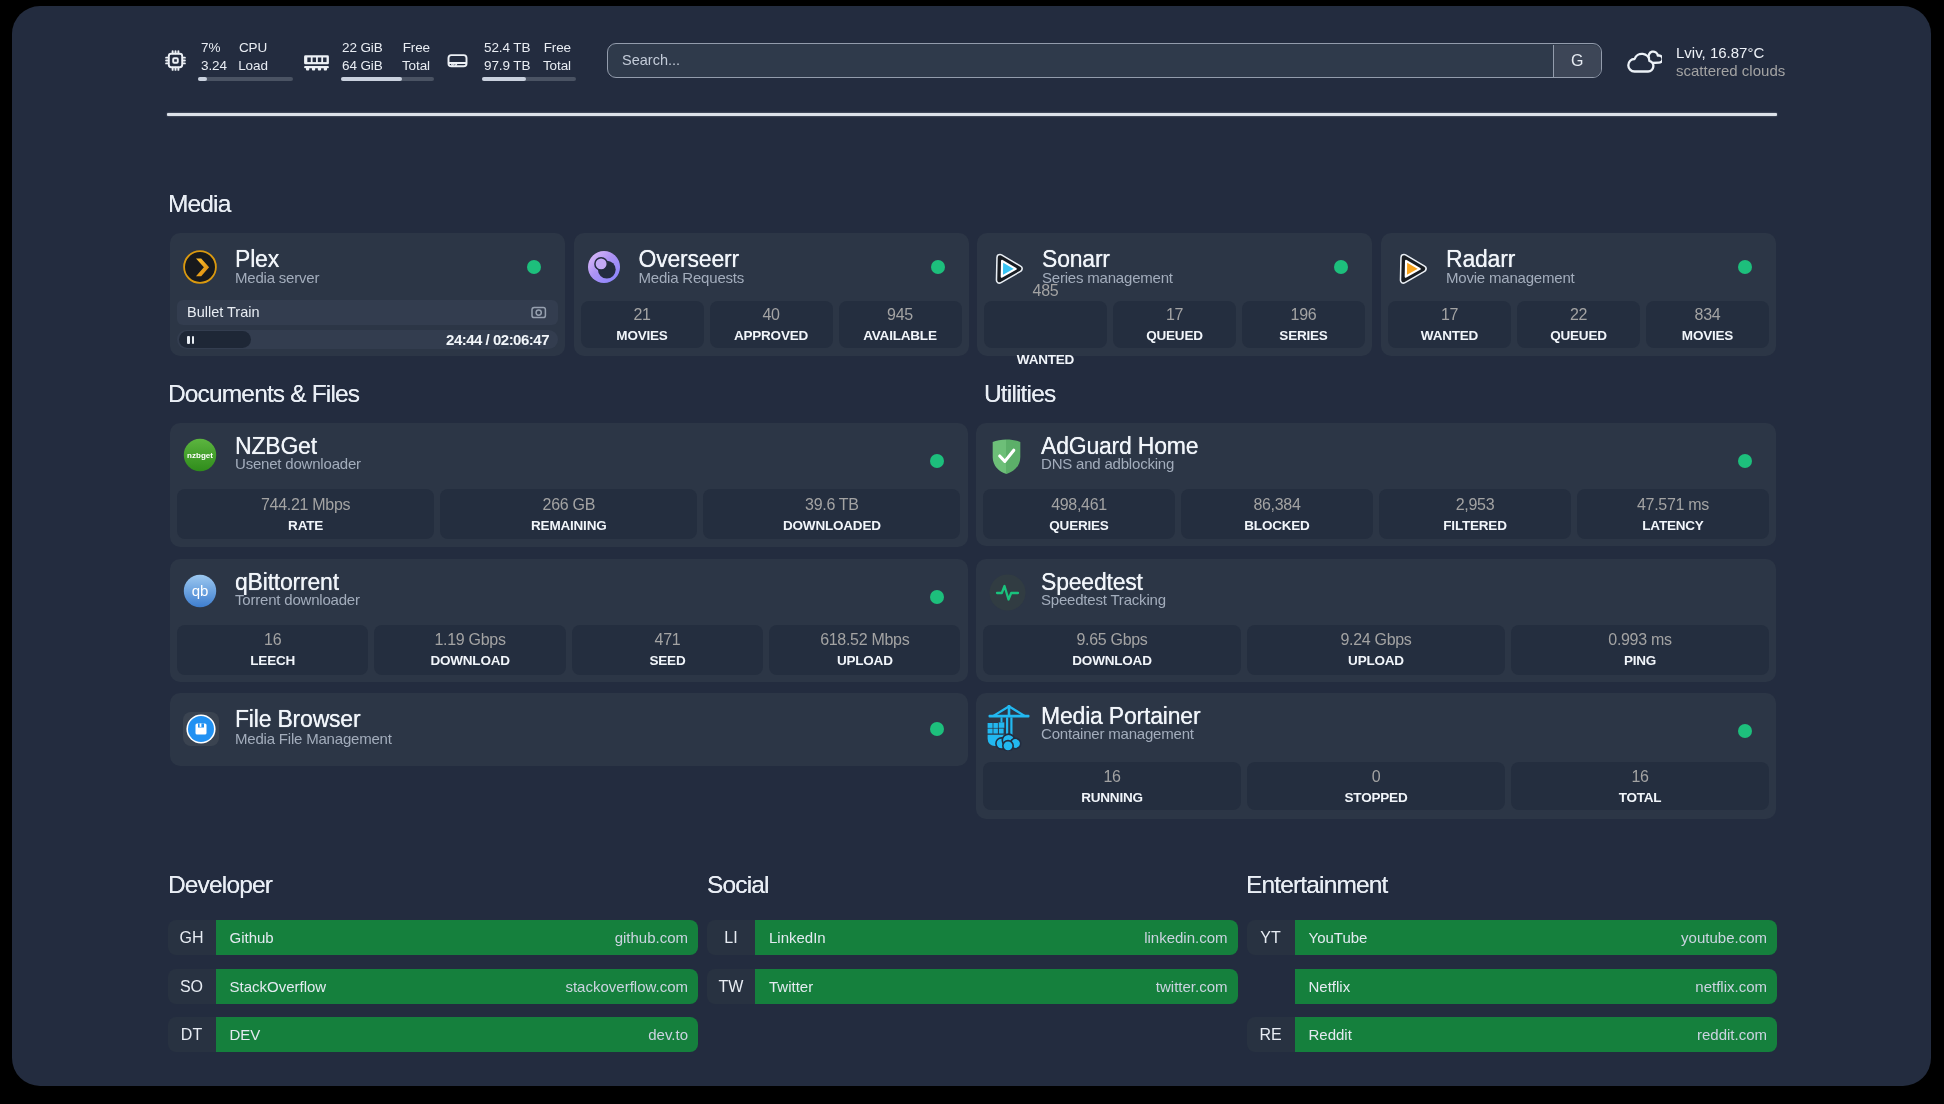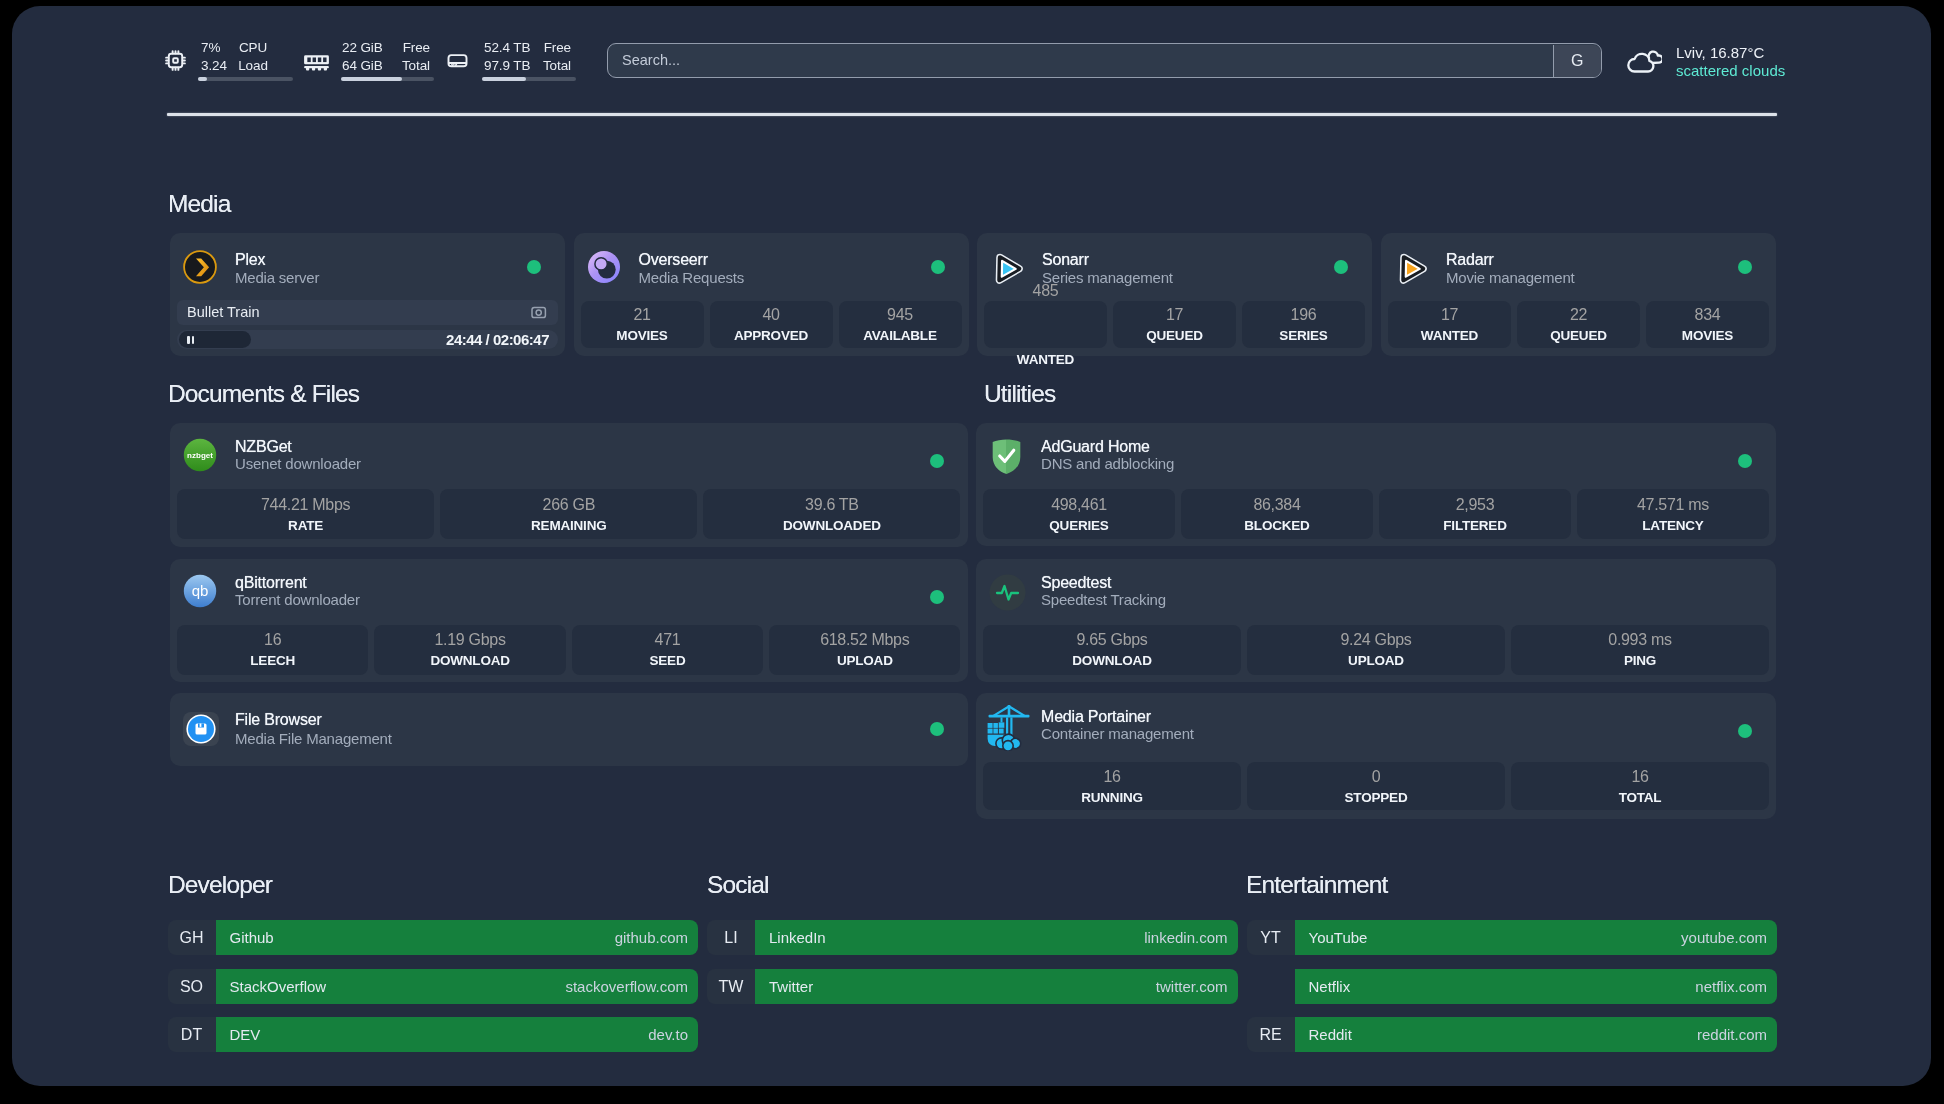--- a/index.html
+++ b/index.html
@@ -2,21 +2,21 @@
 <html><head><meta charset="utf-8"><style>
 *{margin:0;padding:0;box-sizing:border-box}
 html,body{width:1944px;height:1104px;background:#000;overflow:hidden}
 body{font-family:"Liberation Sans",sans-serif;-webkit-font-smoothing:antialiased;will-change:transform}
 .abs{position:absolute}
 #frame{position:absolute;left:12px;top:6px;width:1919px;height:1080px;border-radius:28px;background:#232C3F}
 .card{position:absolute;background:#2C3646;border-radius:10px}
 .tile{position:absolute;background:#242E3F;border-radius:8px;display:flex;flex-direction:column;align-items:center;justify-content:center}
 .tv{font-size:16px;color:#a3a3a3;line-height:19px;letter-spacing:-.3px}
 .tl{font-size:13.5px;font-weight:bold;color:#F1F5FA;letter-spacing:-.2px;line-height:17px;margin-top:3px}
-.ct{position:absolute;font-size:16px;font-weight:400;color:#F1F5FA;line-height:21px;letter-spacing:-.2px;text-shadow:0 0 .7px #F1F5FA}
+.ct{position:absolute;font-size:23px;font-weight:400;color:#F1F5FA;line-height:21px;letter-spacing:-.2px;text-shadow:0 0 .7px #F1F5FA}
 .cs{position:absolute;font-size:15px;color:#A3ADBC;line-height:19px;letter-spacing:-.2px}
 .dot{position:absolute;width:14px;height:14px;border-radius:50%;background:#1DBF7C}
 .hdr{position:absolute;font-size:24.5px;font-weight:400;color:#E9EEF5;letter-spacing:-.85px;line-height:30px;text-shadow:0 0 .5px rgba(233,238,245,.85)}
 .tb{position:absolute;font-size:13.5px;color:#E9EDF3;line-height:18px;letter-spacing:-.1px}
 .bar{position:absolute;height:4.5px;border-radius:2.5px;background:#4A5363}
 .fill{position:absolute;left:0;top:0;height:4.5px;border-radius:2.5px;background:#C9D1DE}
 .bmA{position:absolute;width:48px;height:35px;background:#283241;border-radius:8px 0 0 8px;color:#E7ECF3;font-size:16px;text-align:center;line-height:35px}
 .bmB{position:absolute;height:35px;background:#15803d;border-radius:0 8px 8px 0}
 .bmN{position:absolute;left:14px;font-size:15px;color:#E4EAF1;line-height:35px}
 .bmU{position:absolute;right:10px;font-size:15px;color:#CBD3E0;line-height:35px}
@@ -68,21 +68,21 @@
 <div class="abs" style="left:607px;top:43px;width:995px;height:35px;border:1.5px solid #939CAC;border-radius:9px;background:#2F3A4B;"></div>
 <div class="abs" style="left:622px;top:43px;width:300px;height:35px;font-size:14.5px;color:#C3CBD8;line-height:35px;">Search...</div>
 <div class="abs" style="left:1553px;top:44.5px;width:47.5px;height:32px;background:#3D4657;border-left:1.5px solid #939CAC;border-radius:0 8px 8px 0;text-align:center;line-height:32px;font-size:16px;color:#E6EBF2;">G</div>
 <div class="abs" style="left:1626px;top:45px;width:36px;height:30px;"><svg width="36" height="30" viewBox="0 0 36 30">
       <g stroke="#EDF2F8" stroke-width="2.3" fill="#232C3F" stroke-linejoin="round" stroke-linecap="round">
         <path d="M23 13a4.6 4.6 0 1 1 8.8-2.3a3.6 3.6 0 1 1 1 7l-7 .3"></path>
         <path d="M8.5 26.5h13.6a5.4 5.4 0 0 0 1.3-10.6a7.6 7.6 0 0 0-14.8-1.9A6.2 6.2 0 0 0 8.5 26.5z"></path>
       </g>
     </svg></div>
 <div class="abs" style="left:1676px;top:43.5px;width:220px;font-size:15px;color:#EDF1F7;line-height:18px;">Lviv, 16.87°C</div>
-<div class="abs" style="left:1676px;top:61.5px;width:220px;font-size:15px;color:#5eead4;line-height:18px;">scattered clouds</div>
+<div class="abs" style="left:1676px;top:61.5px;width:220px;font-size:15px;color:#a3a3a3;line-height:18px;">scattered clouds</div>
 <div class="abs" style="left:167px;top:113px;width:1610px;height:2.5px;background:#DDE2E9;border-radius:1px;box-shadow:0 0 2px rgba(221,226,233,.5);"></div>
 <div class="hdr" style="left:168px;top:188.5px;width:600px;height:34px;">Media</div>
 <div class="hdr" style="left:168px;top:378.5px;width:600px;height:34px;">Documents &amp; Files</div>
 <div class="hdr" style="left:984px;top:378.5px;width:600px;height:34px;">Utilities</div>
 <div class="hdr" style="left:168px;top:869.5px;width:600px;height:34px;">Developer</div>
 <div class="hdr" style="left:707px;top:869.5px;width:600px;height:34px;">Social</div>
 <div class="hdr" style="left:1246px;top:869.5px;width:600px;height:34px;">Entertainment</div>
 <div class="card" style="left:170px;top:233px;width:395px;height:123px;"></div>
 <div class="abs" style="left:183px;top:250px;"><svg width="34" height="34" viewBox="0 0 34 34">
       <defs>

